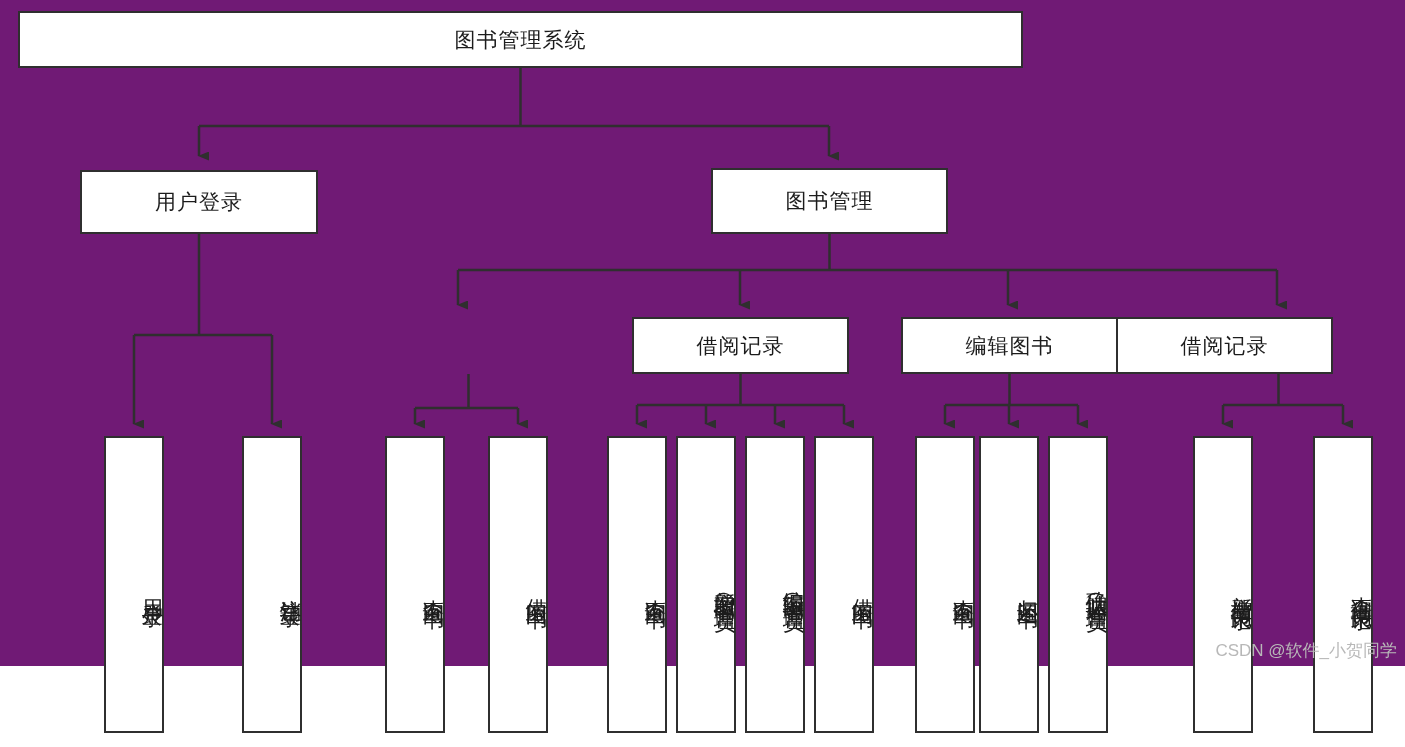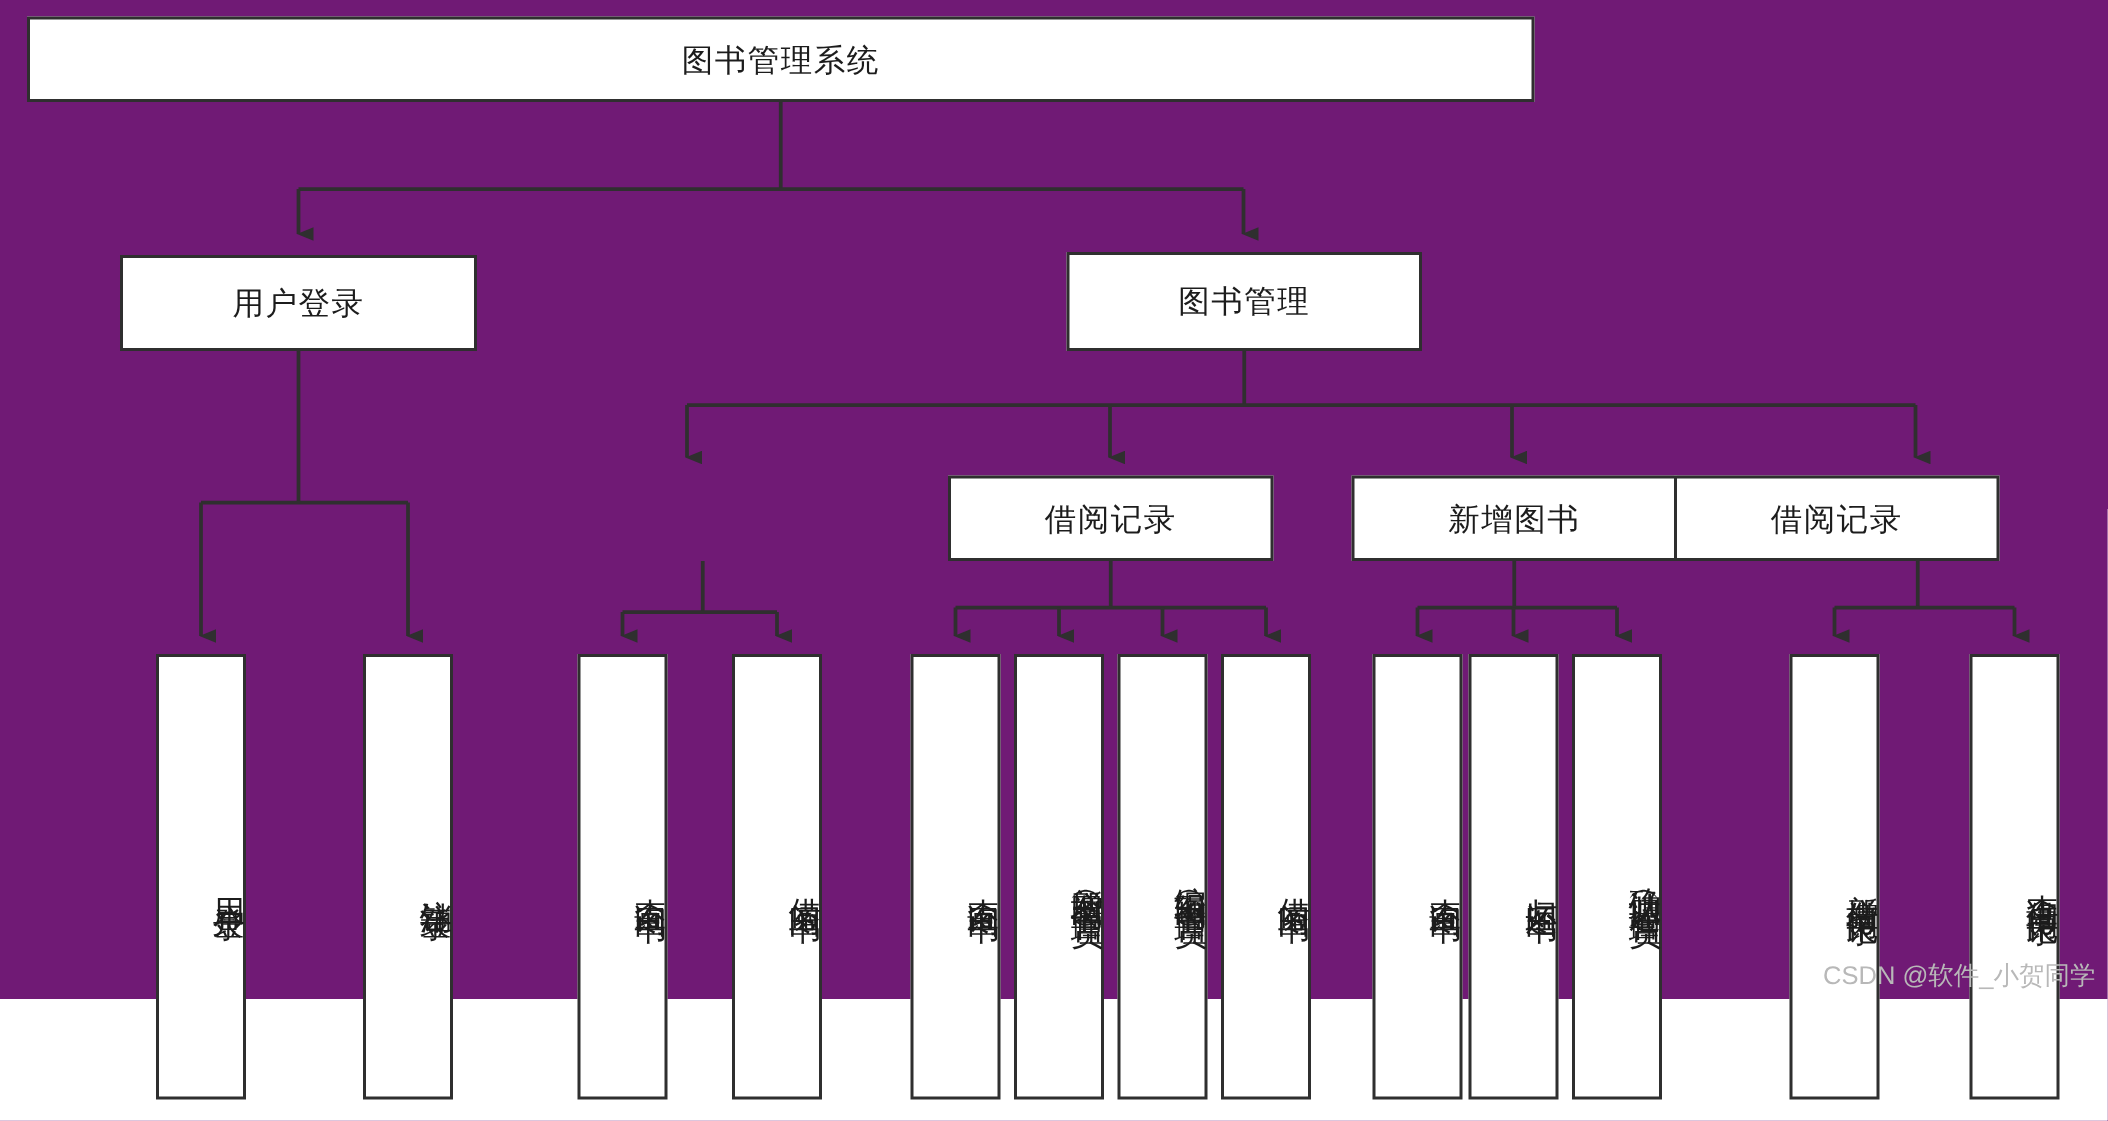--- a/index.html
+++ b/index.html
@@ -123,21 +123,21 @@
     <span>用户登录</span>
   </div>
   <div class="node horizontal" style="left: 711px; top: 168px; width: 237px; height: 66px;">
     <span>图书管理</span>
   </div>
 
   <div class="node horizontal" style="left: 632px; top: 317px; width: 217px; height: 57px;">
     <span>借阅记录</span>
   </div>
   <div class="node horizontal" style="left: 901px; top: 317px; width: 217px; height: 57px;">
-    <span>新增图书</span>
+    <span>编辑图书</span>
   </div>
   <div class="node horizontal" style="left: 1116px; top: 317px; width: 217px; height: 57px;">
     <span>借阅记录</span>
   </div>
 
   <div class="node vertical" style="left: 104px; top: 436px; width: 60px; height: 297px;">
     <span>用户登录</span>
   </div>
   <div class="node vertical" style="left: 242px; top: 436px; width: 60px; height: 297px;">
     <span>注销登录</span>

